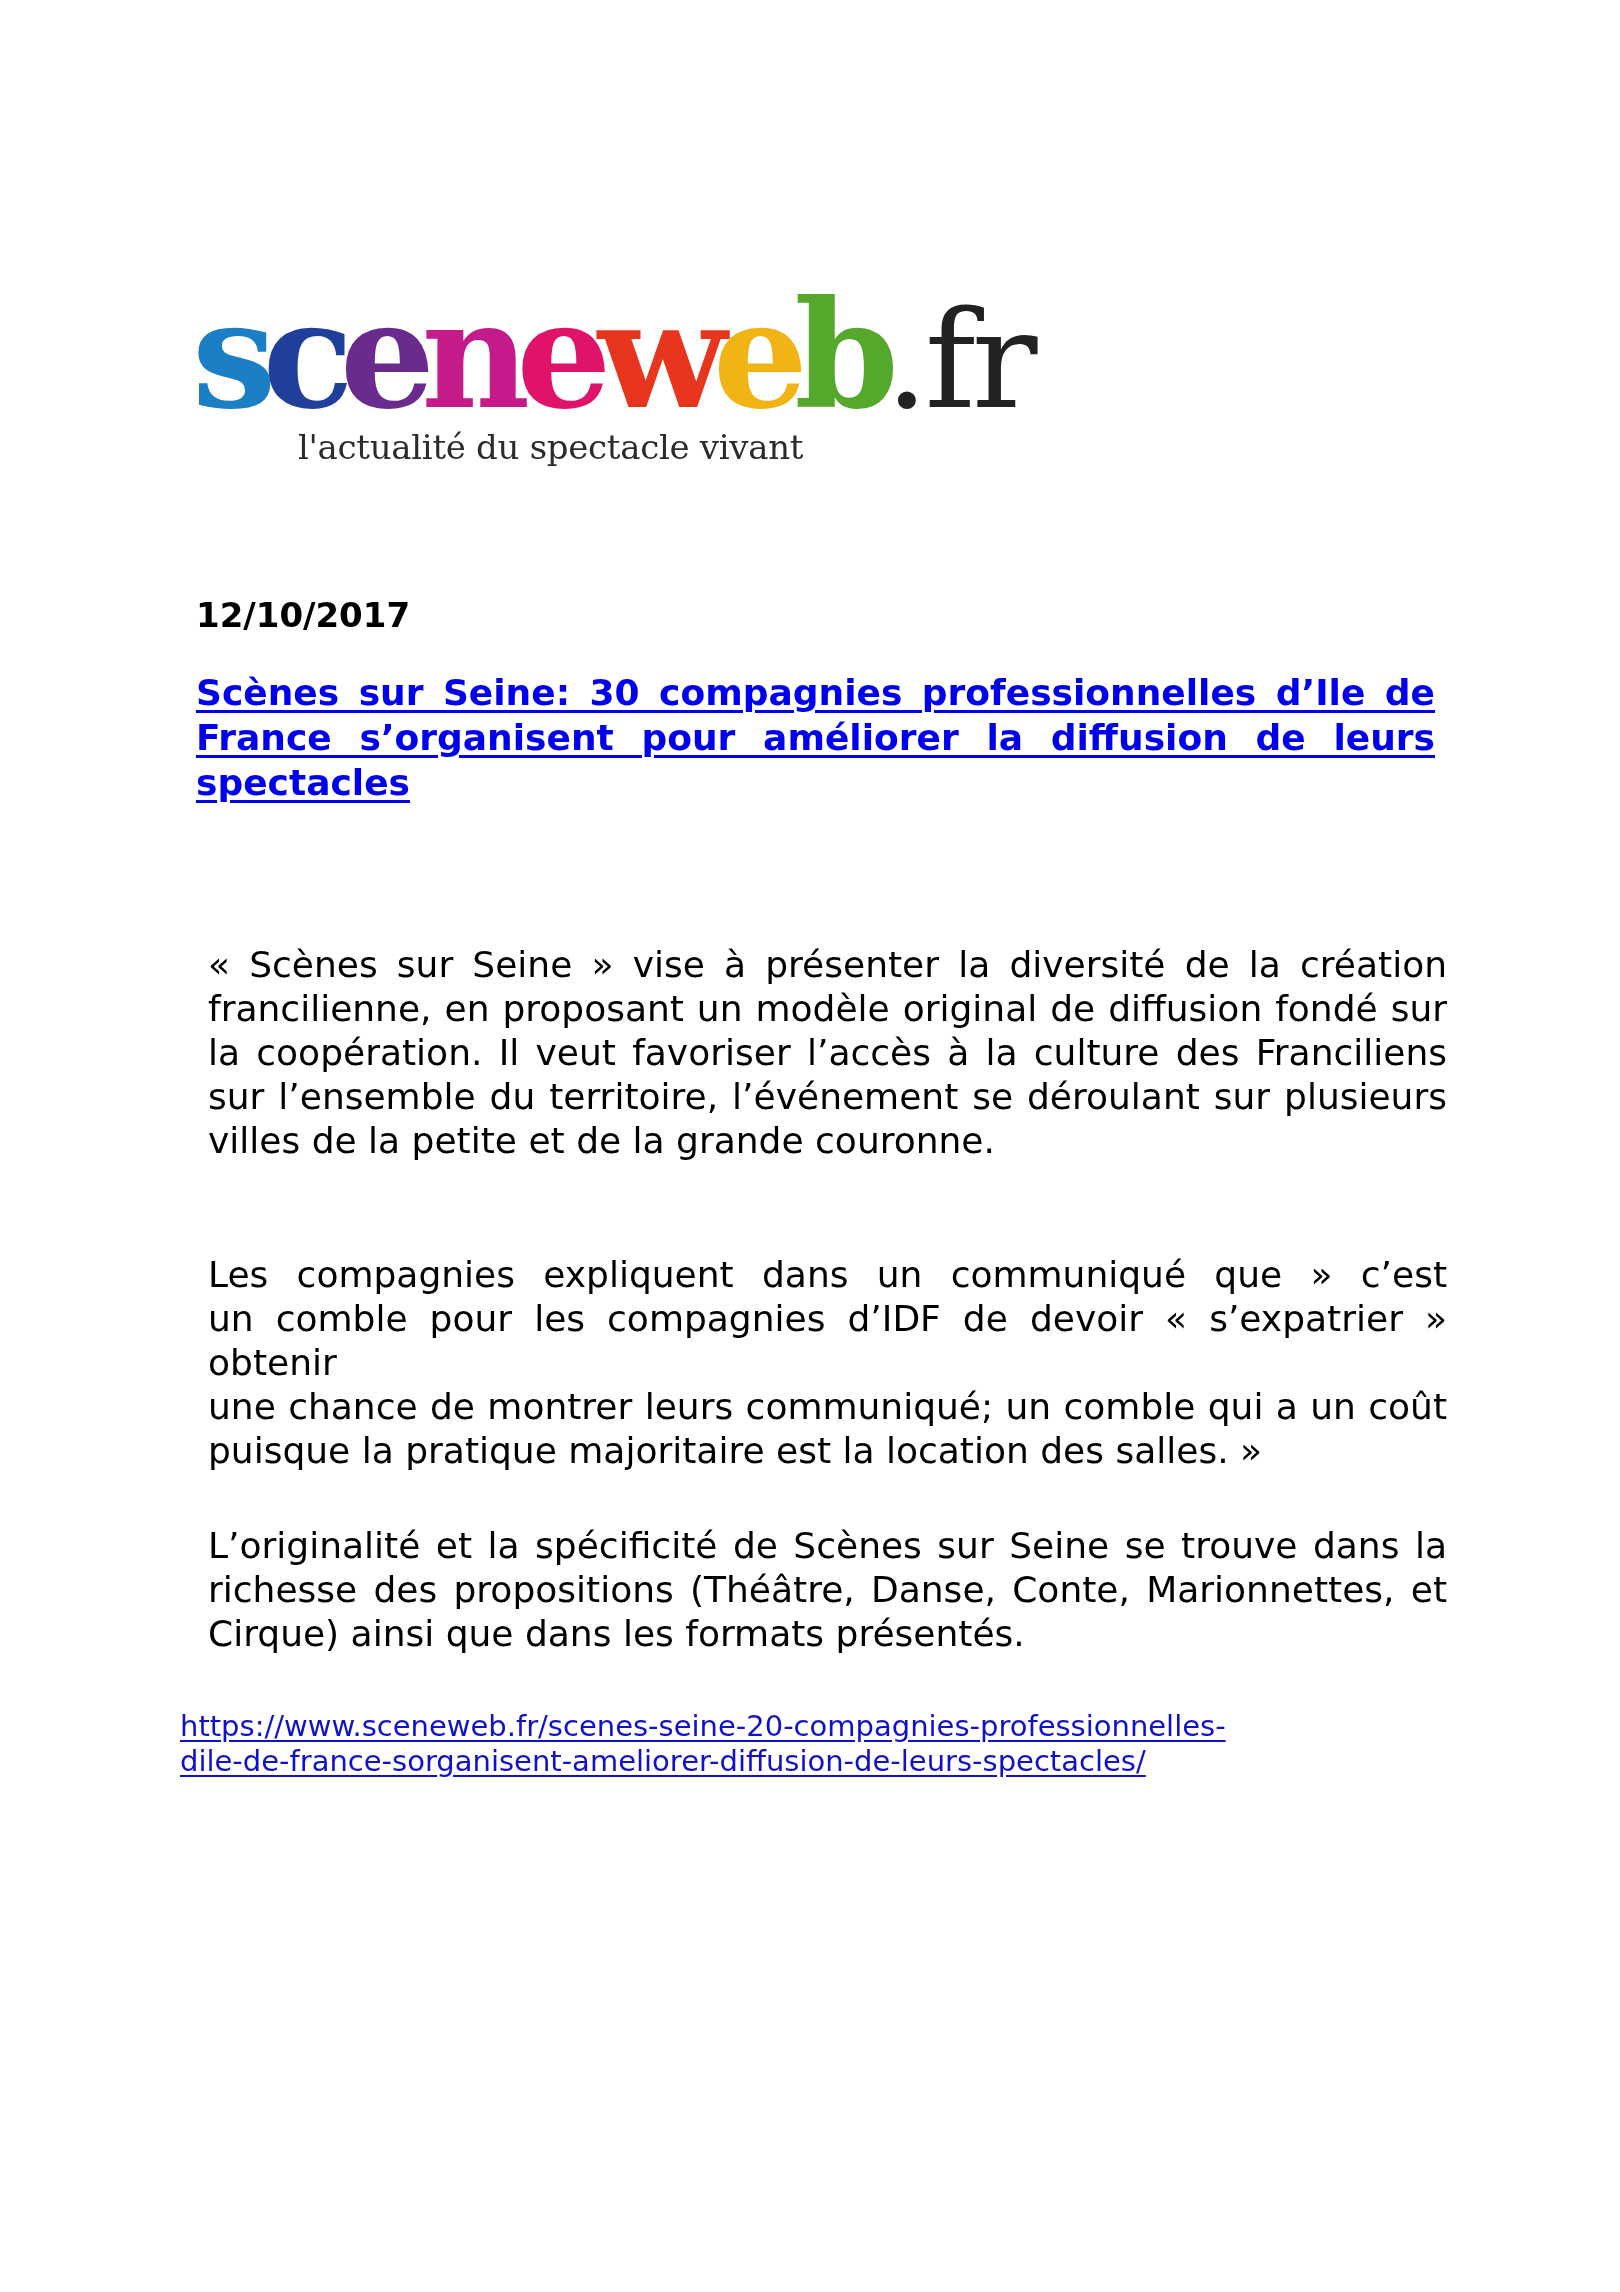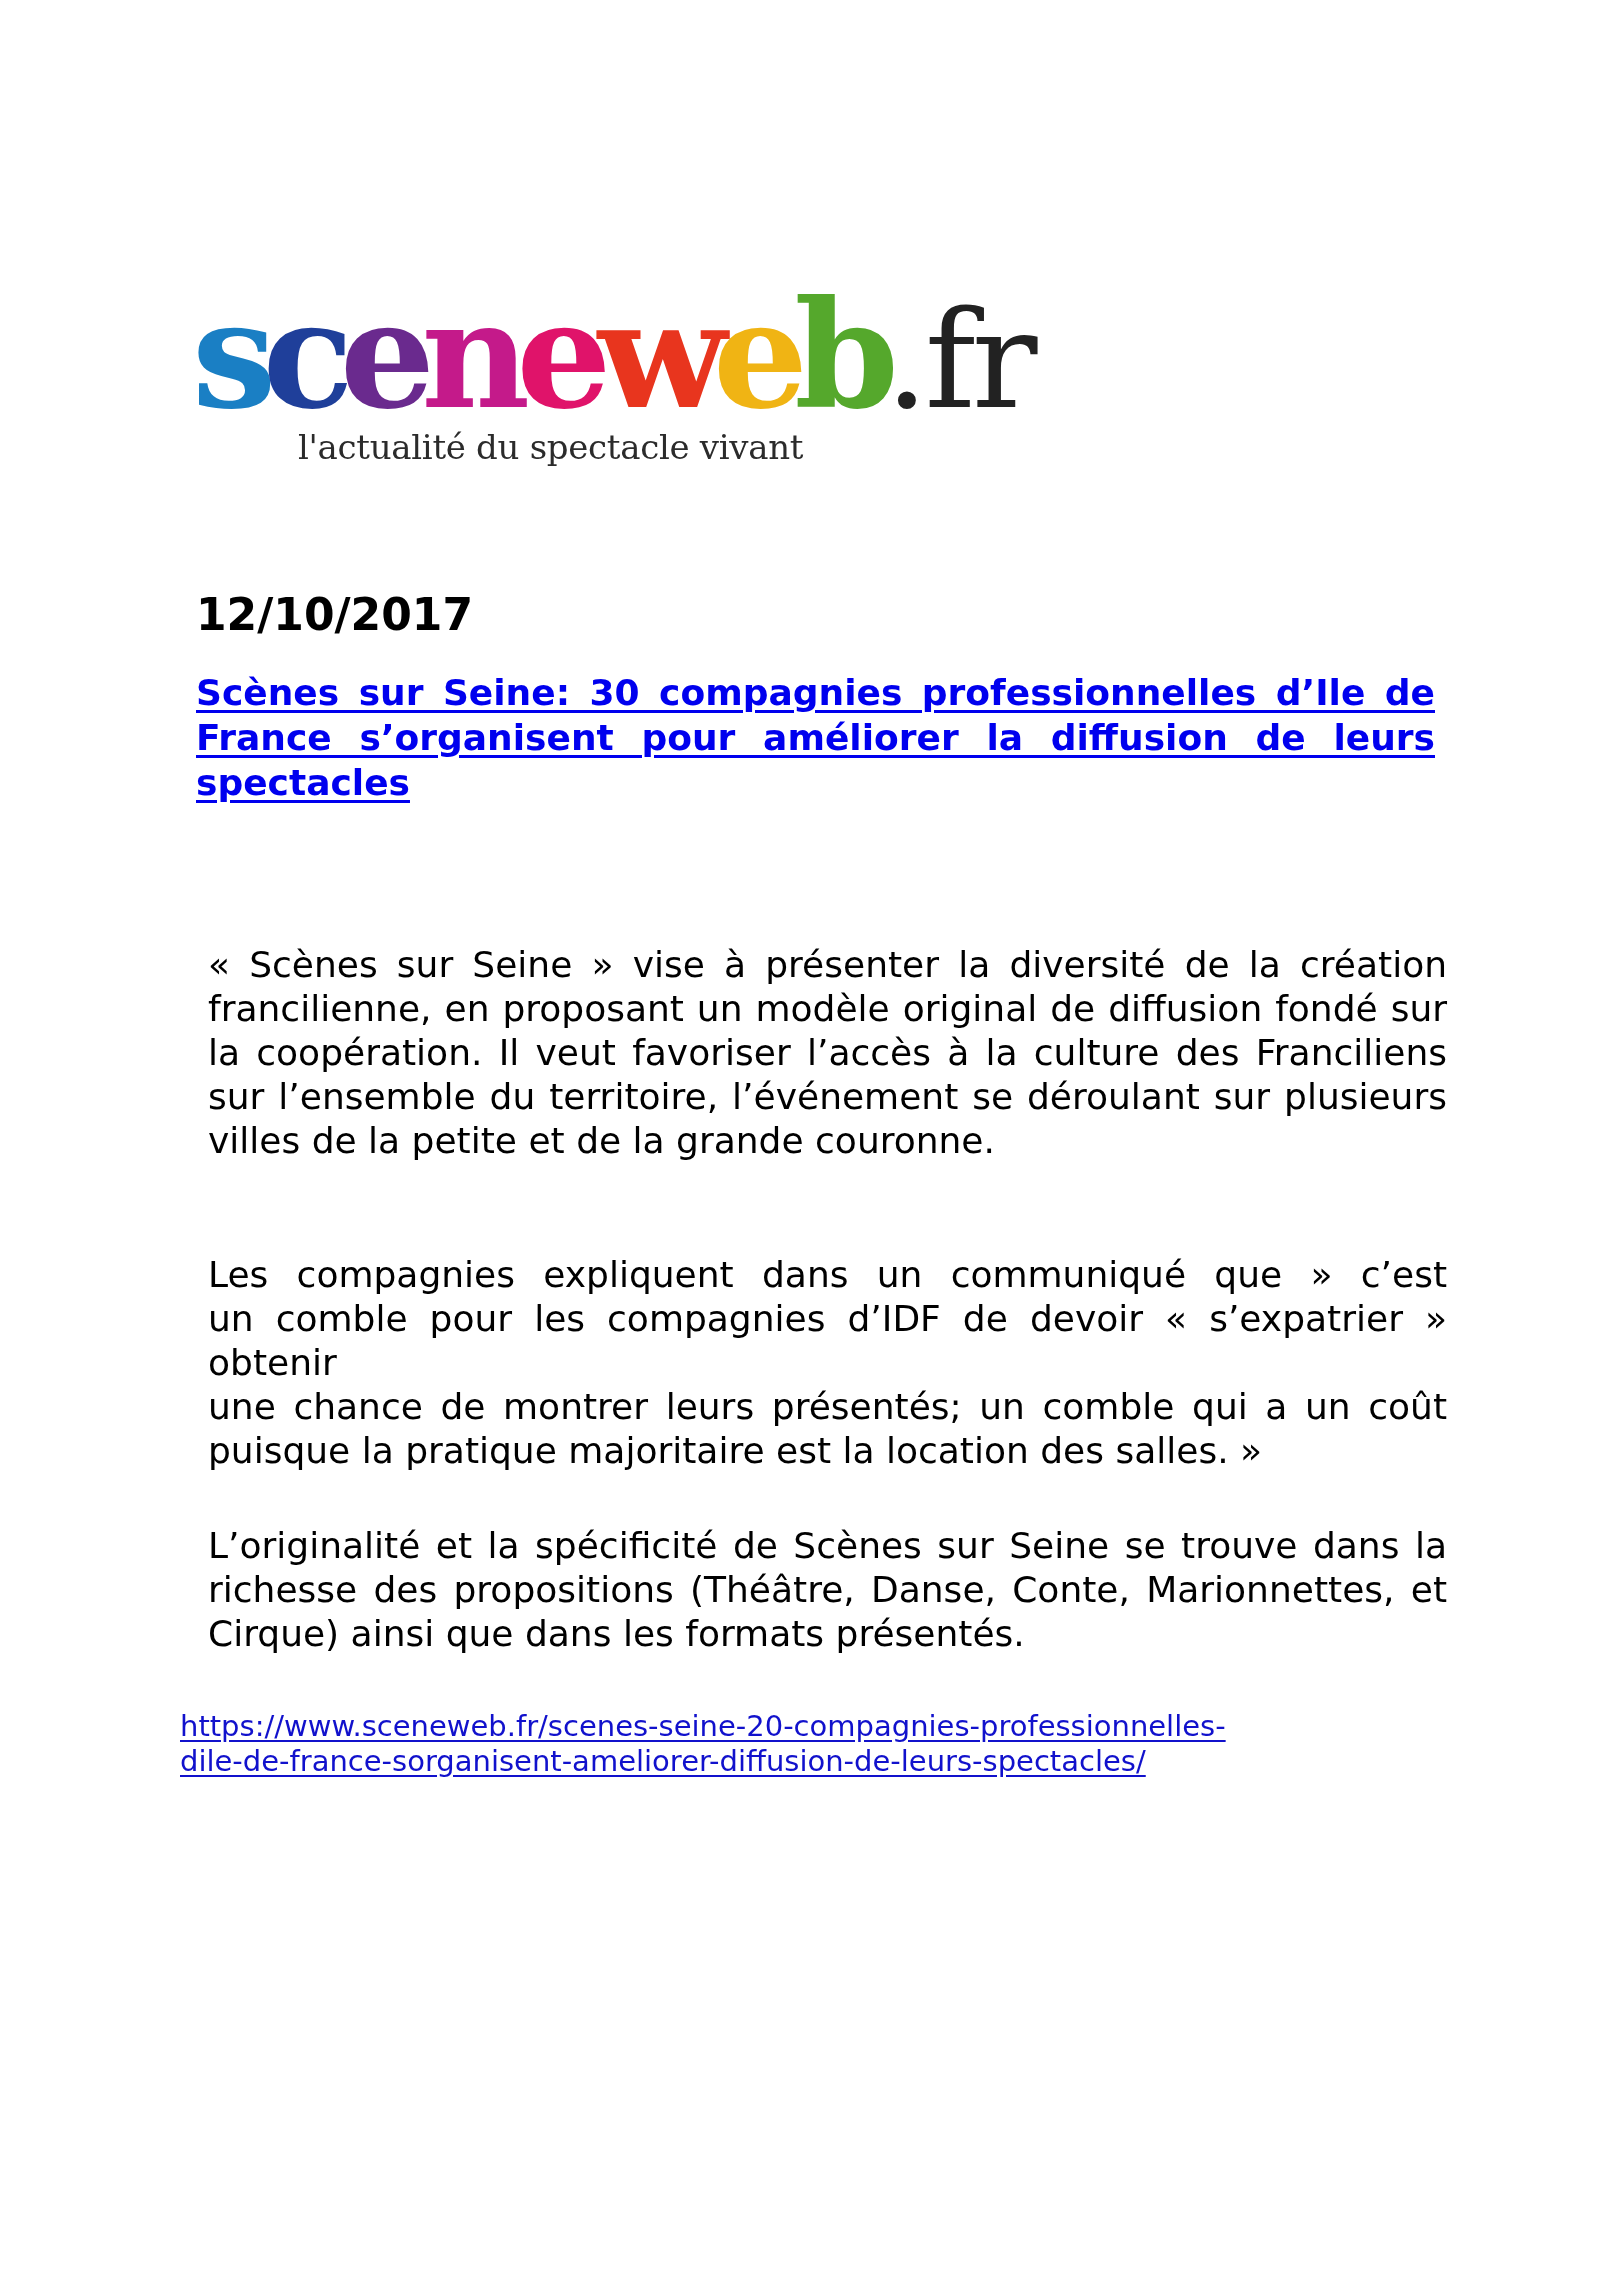--- a/index.html
+++ b/index.html
@@ -8,21 +8,21 @@
   .logo { position: absolute; left: 192px; top: 282px; width: 843px; height: 206px; }
   .logo-word { position: absolute; left: 0; top: 0; white-space: nowrap;
     font-family: "DejaVu Serif", serif; font-weight: bold; font-size: 147px;
     letter-spacing: -13.7px; line-height: 147px; transform: scaleX(1.02); transform-origin: left top; }
   .logo-word span { display: inline-block; }
   .logo-tld { font-family: "DejaVu Serif", serif; font-weight: normal; color: #222;
     font-size: 135px; letter-spacing: -3.9px; }
   .logo-tagline { position: absolute; left: 106px; top: 145px; white-space: nowrap;
     font-family: "DejaVu Serif", serif; font-size: 34px; color: #2b2b2b; letter-spacing: -0.3px; }
   .date { position: absolute; left: 196px; top: 593px; font-weight: bold;
-    font-size: 44px; line-height: 44px; }
+    font-size: 34px; line-height: 44px; }
   .headline { position: absolute; left: 196px; top: 670px; width: 1239px;
     font-weight: bold; font-size: 36px; line-height: 45px; text-align: justify;
     color: #0000ee; text-decoration: underline; text-decoration-thickness: 2.9px;
     text-underline-offset: 4.9px; cursor: pointer; }
   .para { position: absolute; left: 196px; width: 1239px; font-size: 36px;
     line-height: 44px; text-align: justify; margin: 12px; }
   .p1 { top: 931px; }
   .p2 { top: 1241px; }
   .p3 { top: 1512px; }
   .p2 .line { display: block; text-align: justify; text-align-last: justify; }
@@ -44,21 +44,21 @@
 <div class="date">12/10/2017</div>
 
 <a class="headline">Scènes sur Seine: 30 compagnies professionnelles d’Ile de France s’organisent pour améliorer la diffusion de leurs spectacles </a>
 
 <p class="para p1">« Scènes sur Seine » vise à présenter la diversité de la création francilienne, en proposant un modèle original de diffusion fondé sur la coopération. Il veut favoriser l’accès à la culture des Franciliens sur l’ensemble du territoire, l’événement se déroulant sur plusieurs villes de la petite et de la grande couronne.</p>
 
 <p class="para p2">
   <span class="line">Les compagnies expliquent dans un communiqué que  » c’est</span>
   <span class="line">un comble pour les compagnies d’IDF de devoir « s’expatrier »</span>
   <span class="line last">obtenir</span>
-  <span class="line">une chance de montrer leurs présentés; un comble qui a un coût</span>
+  <span class="line">une chance de montrer leurs communiqué; un comble qui a un coût</span>
   <span class="line last">puisque la pratique majoritaire est la location des salles. »</span>
 </p>
 
 <p class="para p3">L’originalité et la spécificité de Scènes sur Seine se trouve dans la richesse des propositions (Théâtre, Danse, Conte, Marionnettes, et Cirque) ainsi que dans les formats présentés.</p>
 
 <a class="url">
   <span>https://www.sceneweb.fr/scenes-seine-20-compagnies-professionnelles-</span>
   <span>dile-de-france-sorganisent-ameliorer-diffusion-de-leurs-spectacles/</span>
 </a>
 

